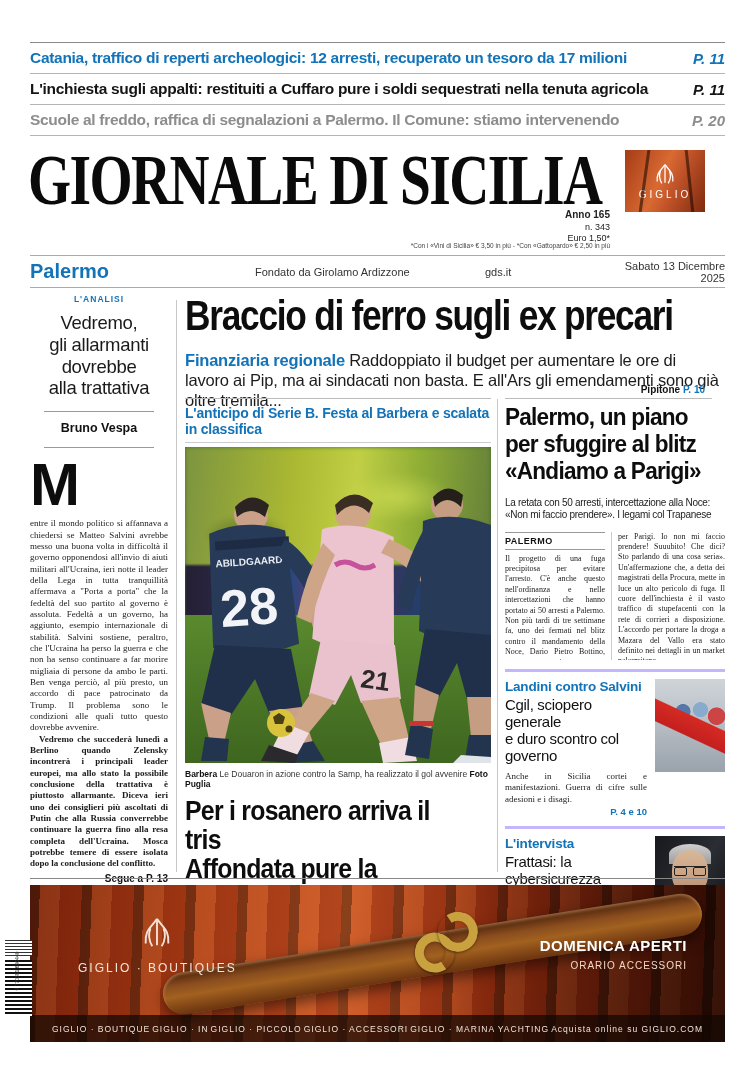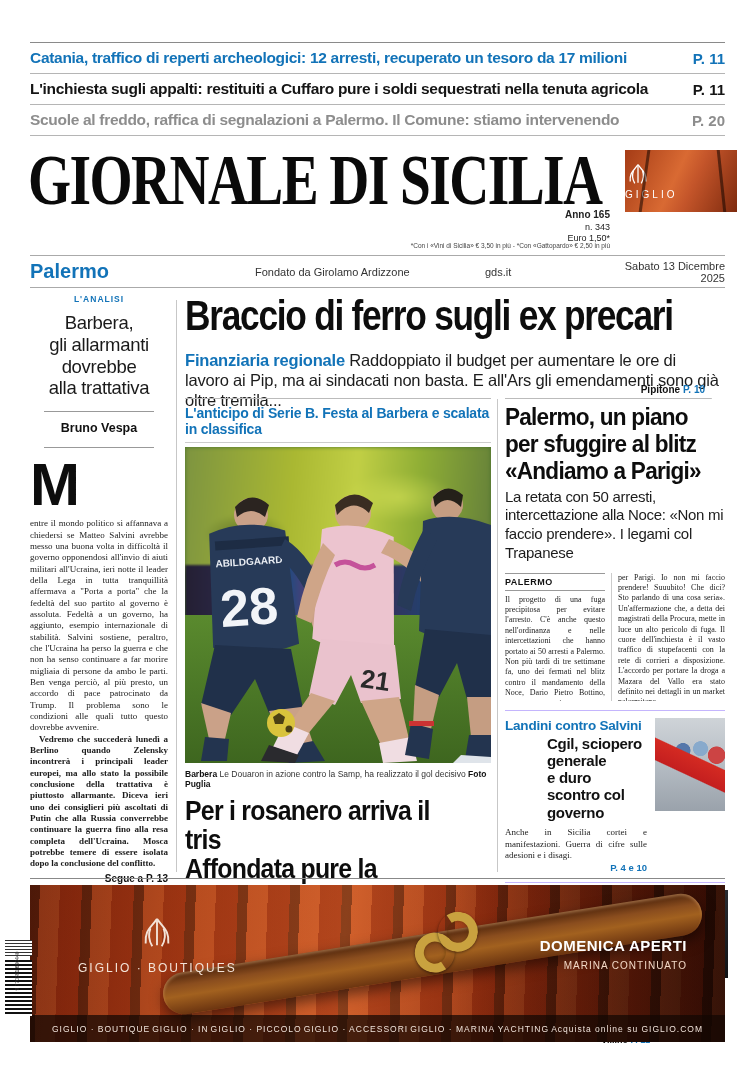--- a/index.html
+++ b/index.html
@@ -10,32 +10,32 @@
     font-family:"Liberation Sans", sans-serif; color:#111;
   }
   .rule { position:absolute; background:#b5b5b5; height:1px; }
   .vrule { position:absolute; background:#c7c7c7; width:1px; }
 
   
   .teaser { position:absolute; left:30px; width:695px; height:31px;
     display:flex; align-items:center; justify-content:space-between;
     border-bottom:1px solid #b5b5b5; cursor:pointer; }
   .teaser .t-text { font-weight:bold; font-size:15.5px; letter-spacing:-0.3px; }
-  .teaser .t-page { font-weight:bold; font-size:15px; }
+  .teaser .t-page { font-weight:bold; font-size:15px;font-style:italic; }
   .teaser-blue .t-text, .teaser-blue .t-page { color:#1273b8; }
   .teaser-black .t-text, .teaser-black .t-page { color:#151515; }
   .teaser-gray .t-text, .teaser-gray .t-page { color:#8d8d8d; }
 
   
   .masthead-title { position:absolute; left:28px; top:140px; white-space:nowrap;
     font-family:"Liberation Serif", serif; font-weight:900; font-size:71px;
     letter-spacing:-2px; color:#0a0a0a; transform:scaleX(0.78); transform-origin:left top; }
-  .giglio-box { position:absolute; left:625px; top:150px; width:112px; height:62px;
+  .giglio-box { position:absolute; left:625px; top:150px; width:80px; height:62px;
     background:linear-gradient(115deg,#a53c16 0%,#d96a33 45%,#c4552a 60%,#7e2a0e 100%);
-    display:flex; flex-direction:column; align-items:flex-start; justify-content:center;
+    display:flex; flex-direction:column; align-items:center; justify-content:center;
     overflow:hidden; }
   .giglio-box .streak { position:absolute; width:3px; height:120%; background:rgba(20,5,0,0.55); }
   .giglio-box .lab { color:#fff; font-size:10px; letter-spacing:3px; margin-top:2px; }
   .anno-block { position:absolute; left:470px; top:209px; width:140px; text-align:right;
     font-size:9px; line-height:1.25; color:#222; }
   .anno-block .b { font-weight:bold; font-size:10px; }
   .price-note { position:absolute; left:250px; top:242px; width:360px; text-align:right;
     font-size:6.5px; color:#444; }
 
   
@@ -99,33 +99,33 @@
   .c-hl { margin-top:8px; font-weight:bold; font-size:27px; line-height:1.07;
     letter-spacing:-0.8px; color:#0d0d0d; transform:scaleX(0.92); transform-origin:left top; }
   .c-sub { margin-top:6px; font-size:14px; color:#1c1c1c; letter-spacing:-0.2px; }
   .c-byline { margin-top:4px; text-align:right; font-size:10px; }
 
   
   .r-col { position:absolute; left:505px; top:398px; width:220px; }
   .r-hl { border-top:1px solid #bbb; padding-top:5px; font-weight:bold; font-size:24px;
     line-height:1.12; letter-spacing:-0.8px; color:#0d0d0d;
     transform:scaleX(0.94); transform-origin:left top; }
-  .r-sub { margin-top:3px; font-size:15px; line-height:1.25; color:#1c1c1c; letter-spacing:-0.3px; }
+  .r-sub { margin-top:12px; font-size:10px; line-height:1.25; color:#1c1c1c; letter-spacing:-0.3px; }
   .r-cols { margin-top:10px; display:flex; height:128px; overflow:hidden; }
   .r-c1 { width:106px; padding-right:6px; }
   .r-c2 { width:114px; padding-left:6px; border-left:1px solid #ccc; }
   .r-city { border-top:1px solid #999; border-bottom:1px solid #999;
     font-weight:bold; font-size:9px; letter-spacing:0.5px; padding:3px 0; margin-bottom:4px; }
   .r-body { font-family:"Liberation Serif", serif; font-size:8px; line-height:1.3;
     text-align:justify; color:#1a1a1a; }
 
-  .sec { border-top:1px solid #c4b5fd; margin-top:9px; padding-top:7px; display:flex; }
+  .sec { border-top:3px solid #c4b5fd; margin-top:9px; padding-top:7px; display:flex; }
   .sec-txt { flex:1; padding-right:8px; }
   .sec-kick { color:#1273b8; font-weight:bold; font-size:13.5px; letter-spacing:-0.2px; }
-  .sec-hl { font-weight:bold; font-size:15px; line-height:1.15; letter-spacing:-0.3px; margin-top:2px;margin-left:42px; }
+  .sec-hl { font-weight:normal; font-size:15px; line-height:1.15; letter-spacing:-0.3px; margin-top:2px; }
   .sec-body { margin-top:6px; font-family:"Liberation Serif", serif; font-size:9px;
     line-height:1.3; text-align:justify; color:#222; }
   .sec-page { text-align:right; font-weight:bold; font-size:9.5px; color:#1273b8; margin-top:0; }
   .sec-byl { text-align:right; font-size:9px; margin-top:1px; }
   .sec-img { width:70px; flex:none; position:relative; overflow:hidden; }
   .img-landini { height:93px;
     background:
       linear-gradient(25deg, transparent 40%, #c41f1f 41%, #d42a22 58%, transparent 59%),
       radial-gradient(12px 12px at 15% 38%, #7799bb 60%, transparent 65%),
       radial-gradient(12px 12px at 40% 35%, #5577aa 60%, transparent 65%),
@@ -236,21 +236,21 @@
   </div>
   <div class="main-byline">
     <span class="byl-name">Pipitone</span>
     <span class="byl-page">P. 10</span>
   </div>
 
   <div class="vrule" style="left:176px; top:300px; height:572px;"></div>
   <div class="an-col">
     <div class="an-kick">L'ANALISI</div>
     <div class="an-hl">
-      <div>Barbera,</div>
+      <div>Vedremo,</div>
       <div>gli allarmanti</div>
       <div>dovrebbe</div>
       <div>alla trattativa</div>
     </div>
     <div class="an-sep"></div>
     <div class="an-author">Bruno Vespa</div>
     <div class="an-sep"></div>
     <div class="an-drop">M</div>
     <div class="an-body">
       <p>entre il mondo politico si affannava a chiedersi se Matteo Salvini avrebbe messo una buona volta in difficoltà il governo opponendosi all'invio di aiuti militari all'Ucraina, ieri notte il leader della Lega in tutta tranquillità affermava a "Porta a porta" che la fedeltà del suo partito al governo è assoluta. Fedeltà a un governo, ha aggiunto, esempio internazionale di stabilità. Salvini sostiene, peraltro, che l'Ucraina ha perso la guerra e che non ha senso continuare a far morire migliaia di persone da ambo le parti. Ben venga perciò, al più presto, un accordo di pace patrocinato da Trump. Il problema sono le condizioni alle quali tutto questo dovrebbe avvenire.</p>
@@ -318,21 +318,21 @@
         <path d="M240 80 Q218 120 212 158 L226 164 Q234 126 252 94 Z" fill="#273a58"></path>
 
         <circle cx="96" cy="276" r="14" fill="#d9c33c"></circle>
         <path d="M88 270 l6 -4 6 4 -2 7 -8 0 Z" fill="#4a3f14"></path>
         <circle cx="104" cy="282" r="3.5" fill="#4a3f14"></circle>
       </svg>
     </div>
 
     <div class="c-caption">
       <span class="b">Barbera</span>
-      <span>Le Douaron in azione contro la Samp, ha realizzato il gol decisivo</span>
+      <span>Le Douaron in azione contro la Samp, ha realizzato il gol avvenire</span>
       <span class="b">Foto Puglia</span>
     </div>
     <div class="c-hl">
       <div>Per i rosanero arriva il tris</div>
       <div>Affondata pure la Sampdoria</div>
     </div>
     <div class="c-sub">Terza vittoria consecutiva grazie a un gol realizzato da Le Douaron</div>
     <div class="c-byline">
       <span class="byl-name">Butera, A. Arena, Radicini</span>
       <span class="byl-page">P. 28-29</span>
@@ -413,21 +413,21 @@
             <path d="M20 2 C27 12 33 14 32 28"></path>
           <path d="M20 4 V30"></path>
             <path d="M13 12 C10 20 12 26 15 31"></path>
             <path d="M27 12 C30 20 28 26 25 31"></path>
         </g>
       </svg>
       <div class="brand">GIGLIO · BOUTIQUES</div>
     </div>
     <div class="ad-right">
       <div class="p1">DOMENICA APERTI</div>
-      <div class="p2">MARINA CONTINUATO</div>
+      <div class="p2">ORARIO ACCESSORI</div>
     </div>
     <div class="ad-strip">
       <span>GIGLIO · BOUTIQUE</span>
       <span>GIGLIO · IN</span>
       <span>GIGLIO · PICCOLO</span>
       <span>GIGLIO · ACCESSORI</span>
       <span>GIGLIO · MARINA YACHTING</span>
       <span class="online">Acquista online su GIGLIO.COM</span>
     </div>
   </div>

